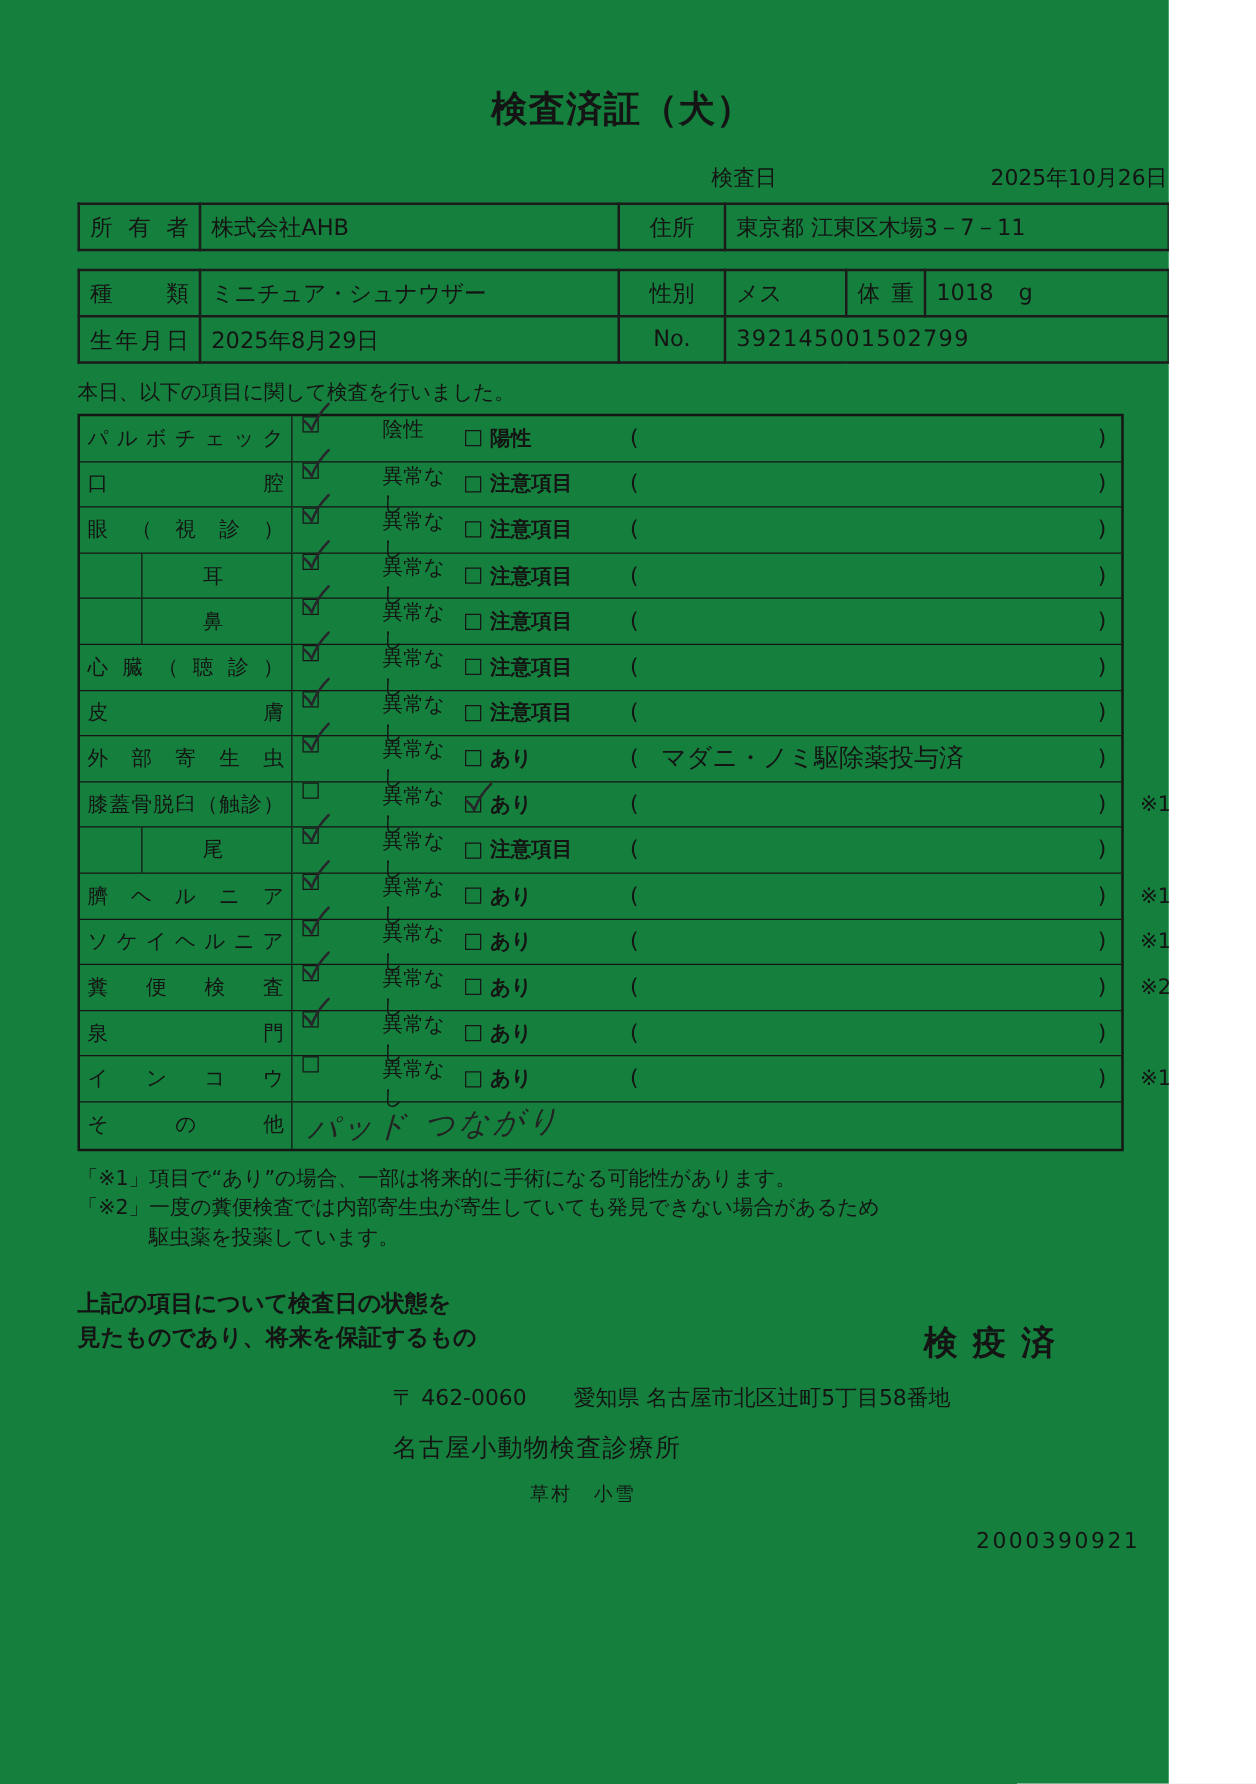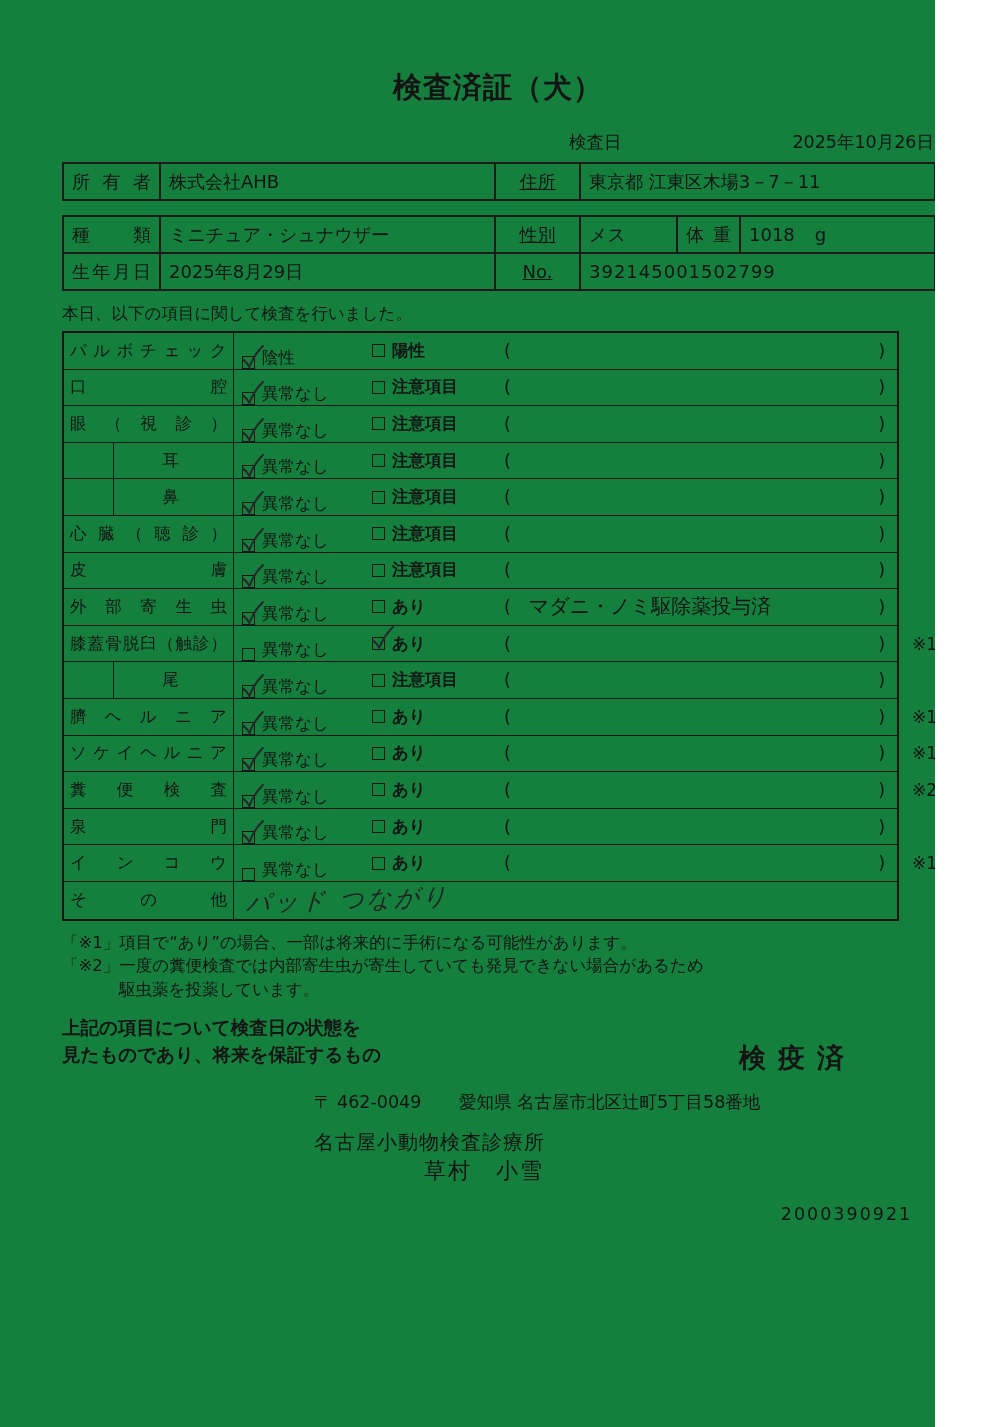--- a/index.html
+++ b/index.html
@@ -13,70 +13,70 @@
 
   .title{ text-align:center; font-size:29px; font-weight:600; letter-spacing:1px; }
 
   .date-row{ display:flex; justify-content:space-between; padding-left:507px;
     margin-top:22px; font-size:17.5px; }
 
   table.tbl{ width:872px; border-collapse:collapse; table-layout:fixed; }
   table.tbl td{ border:2px solid #1b1b1b; height:37px; padding:2px 8px;
     font-size:18px; vertical-align:middle; overflow:hidden; }
   td.lab{ font-size:17px; padding:2px 14px; }
-  td.cen{ text-align:center; padding:2px 4px;text-decoration:underline; }
+  td.cen{ text-align:center; padding:2px 4px; }
   .owner-tbl{ margin-top:8px; }
   .dog-tbl{ margin-top:14px; }
   td.weight-cell{ padding-right:44px; }
   .unit{ margin-left:20px; }
   td.no-val{ font-size:19px; letter-spacing:1px; }
 
   .intro{ margin-top:12px; font-size:16.5px; }
 
   .checklist{ width:837px; margin-top:6px; border:2.2px solid #151515; }
   .cl-row{ display:flex; height:36.6px; border-bottom:1.8px solid #151515;
     position:relative; align-items:stretch; }
   .cl-row:last-child{ border-bottom:none; }
   .cl-label{ width:170px; border-right:1.8px solid #151515; display:flex;
     align-items:center; padding:0 6px; font-size:16.5px; flex:none; }
   .sub-indent{ width:44px; height:100%; border-right:1.8px solid #151515; flex:none; }
   .center-label{ flex:1; text-align:center; }
-  .cl-opt{ width:130px; display:flex; align-items:flex-end; padding-left:8px;
-    font-size:16.5px; flex:none; }
+  .cl-opt{ width:130px; display:flex; align-items:flex-start; padding-left:8px;
+    font-size:16.5px; flex:none;gap:44px; }
   .cl-opt2{ width:132px; display:flex; align-items:center; padding-left:8px;
     font-size:16.5px; flex:none;font-weight:bold; }
   .cl-comment{ flex:1; display:flex; align-items:center; font-size:17.5px;
     padding:0 12px 0 8px; }
   .cl-comment .cmt{ flex:1; padding-left:18px; font-size:20px; }
   .cl-note{ position:absolute; right:-40px; top:50%; transform:translateY(-50%);
     font-size:17px; white-space:nowrap; }
 
   .checkbox{ width:13px; height:13px; border:1.8px solid #161616;
     display:inline-block; position:relative; margin-right:7px; flex:none; }
   .mark{ position:absolute; left:-4px; top:-13px; width:27px; height:27px; overflow:visible; }
   .mark path{ stroke:#26262b; stroke-width:2; fill:none; stroke-linecap:round; }
 
   .handwrite{ font-size:24px; font-style:italic; letter-spacing:3px;
     padding-left:12px; align-self:center; transform:rotate(-2deg) skewX(-4deg);
     color:#222; }
 
   .footnotes{ margin-top:10px; font-size:16.5px; line-height:1.45; }
   .fn-indent{ padding-left:57px; }
 
-  .bottom-row{ display:flex; width:872px; margin-top:12px; }
+  .bottom-row{ display:flex; width:872px; margin-top:28px; }
   .disclaimer{ font-size:18.5px; font-weight:600; line-height:1.47; }
   .stamp{ margin-left:auto; margin-right:78px; align-self:center; font-size:27px;
     font-weight:600; letter-spacing:12px; padding-top:26px; white-space:nowrap; }
 
   .addr-line{ margin-top:14px; padding-left:252px; font-size:17.5px; }
   .addr-line .addr{ margin-left:32px; }
   .tel-line{ margin-top:20px; padding-left:262px; font-size:17px;
     font-family:"DejaVu Sans Mono", monospace; white-space:pre; }
   .clinic-name{ margin-top:15px; padding-left:252px; font-size:20px; letter-spacing:1px; }
-  .staff-name{ margin-top:0; padding-left:362px; font-size:22px; letter-spacing:2px; }
+  .staff-name{ margin-top:14px; padding-left:362px; font-size:15px; letter-spacing:2px; }
   .serial{ margin-top:18px; padding-left:697px; font-size:17.5px; letter-spacing:2px;text-align:center; }
 
   .jflex{ display:flex; justify-content:space-between; width:100%; }
 </style>
 </head>
 <body>
 
 <div class="page">
   <div class="content">
 
@@ -581,21 +581,21 @@
 
     <div class="bottom-row">
       <div class="disclaimer">
         <div>上記の項目について検査日の状態を</div>
         <div>見たものであり、将来を保証するもの</div>
       </div>
       <div class="stamp">検疫済</div>
     </div>
 
     <div class="addr-line">
-      <span>〒 462-0049</span>
+      <span>〒 462-0060</span>
       <span class="addr">愛知県 名古屋市北区辻町5丁目58番地</span>
     </div>
 
 
     <div class="clinic-name">名古屋小動物検査診療所</div>
     <div class="staff-name">草村　小雪</div>
 
     <div class="serial">2000390921</div>
 
   </div>

